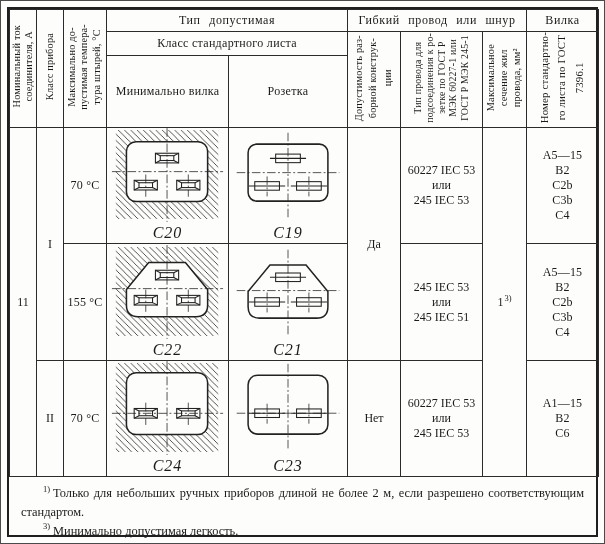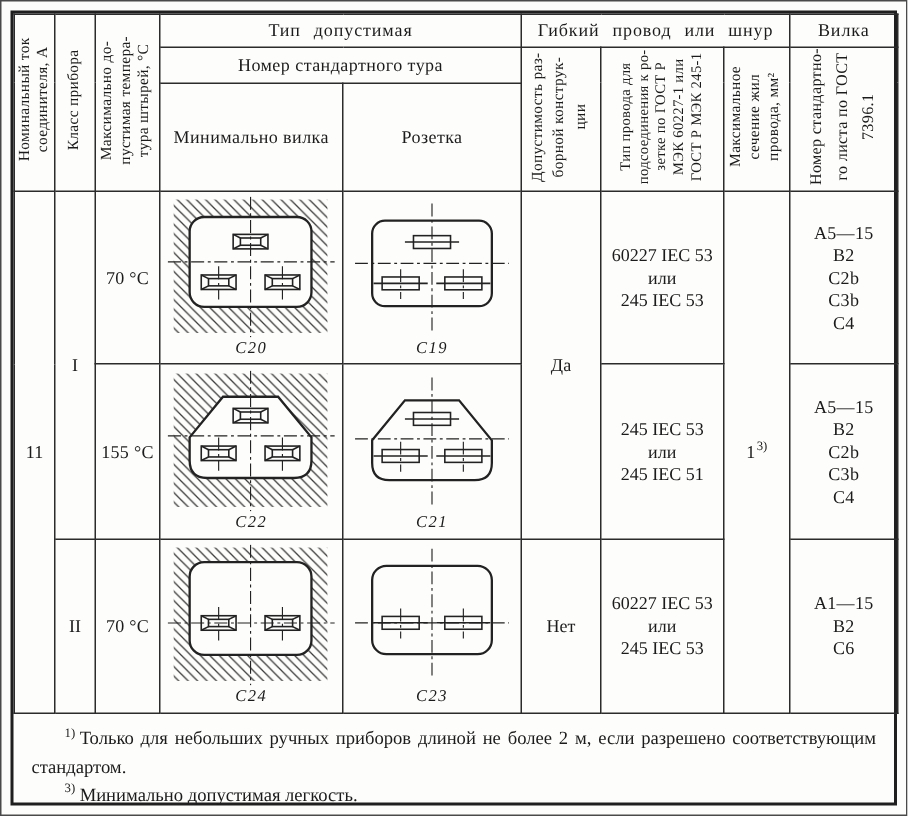--- a/index.html
+++ b/index.html
@@ -40,21 +40,21 @@
   .temp-cell{font-size:12.2px;letter-spacing:.2px;margin-left:25px;}
   .yn-cell{font-size:12.4px;}
   .wire-cell{font-size:12.2px;line-height:1.35;}
   .sheets-cell{
     text-align:left;vertical-align:top;padding:6px 4px 0 9px;
     font-size:12.4px;line-height:1.42;letter-spacing:.2px;
   }
   .draw-cell{vertical-align:middle;}
   .draw-wrap{display:flex;flex-direction:column;align-items:center;justify-content:center;}
   .draw-label{
-    font-style:italic;font-size:11px;letter-spacing:1px;margin-top:1px;
+    font-style:italic;font-size:16px;letter-spacing:1px;margin-top:1px;
     font-family:"Liberation Serif","DejaVu Serif",serif;
   }
   sup.fn{font-size:8.5px;vertical-align:super;line-height:0;}
   .cross-cell sup.fn{margin-left:1px;}
   .footnotes{
     flex:1 1 auto;padding:7px 12px 2px 12px;
     font-size:12.4px;line-height:1.5;
   }
   .footnote{text-indent:22px;text-align:justify;}
   .footnote sup.fn{margin-right:3px;}
@@ -90,21 +90,21 @@
         <th rowspan="3"><span class="vtext">Класс прибора</span></th>
         <th rowspan="3"><span class="vtext vt-c3">Максимально до-
 пустимая темпера-
 тура штырей, °С</span></th>
         <th colspan="2" class="group-head">Тип допустимая</th>
         <th colspan="3" class="group-head">Гибкий провод или шнур</th>
         <th class="group-head">Вилка</th>
       </tr>
 
       <tr style="height:22px">
-        <th colspan="2" class="sub-head">Номер стандартного тура</th>
+        <th colspan="2" class="sub-head">Класс стандартного листа</th>
         <th rowspan="2"><span class="vtext vt-c6">Допустимость раз-
 борной конструк-
 ции</span></th>
         <th rowspan="2"><span class="vtext vt-c7">Тип провода для
 подсоединения к ро-
 зетке по ГОСТ Р
 МЭК 60227-1 или
 ГОСТ Р МЭК 245-1</span></th>
         <th rowspan="2"><span class="vtext vt-c8">Максимальное
 сечение жил

